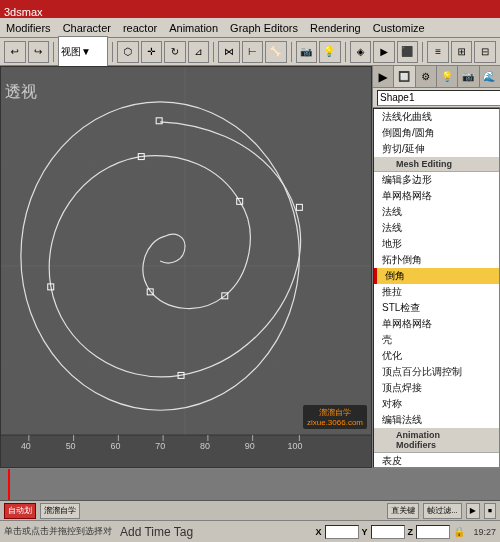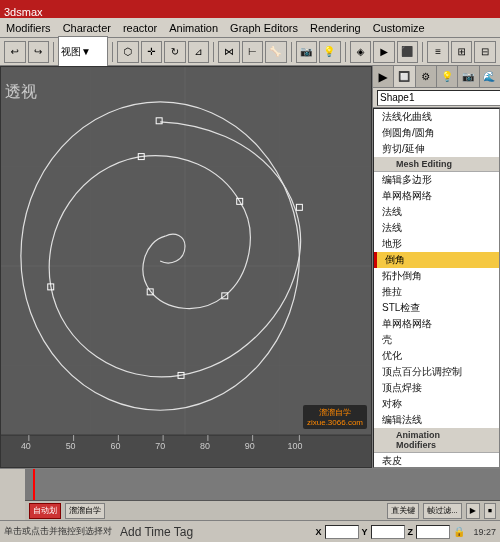--- a/index.html
+++ b/index.html
@@ -174,21 +174,20 @@
     }
     .modifier-item.selected { background: #f5c842; color: #000; }
 
     
     #timeline-area {
       height: 52px;
       background: #c8c4bc;
       border-top: 1px solid #808080;
       display: flex;
       flex-direction: column;
-      padding-left: 25px;
     }
     #timeline-track {
       height: 20px;
       background: #808080;
       border-bottom: 1px solid #555;
       position: relative;
     }
     #timeline-controls {
       height: 14px;
       display: flex;
@@ -382,22 +381,22 @@
         <div class="modifier-item">法线化曲线</div>
         <div class="modifier-item">倒圆角/圆角</div>
         <div class="modifier-item">剪切/延伸</div>
 
         <div class="modifier-section-header">Mesh Editing</div>
         <div class="modifier-item">编辑多边形</div>
         <div class="modifier-item">单网格网络</div>
         <div class="modifier-item">法线</div>
         <div class="modifier-item">法线</div>
         <div class="modifier-item">地形</div>
+        <div class="modifier-item">拓扑倒角</div>
         <div class="modifier-item selected" style="background:#f5c842;color:#000;border-left:3px solid #cc0000;">倒角</div>
-        <div class="modifier-item">拓扑倒角</div>
         <div class="modifier-item">推拉</div>
         <div class="modifier-item">STL检查</div>
         <div class="modifier-item">单网格网络</div>
         <div class="modifier-item">壳</div>
         <div class="modifier-item">优化</div>
         <div class="modifier-item">顶点百分比调控制</div>
         <div class="modifier-item">顶点焊接</div>
         <div class="modifier-item">对称</div>
         <div class="modifier-item">编辑法线</div>
 

